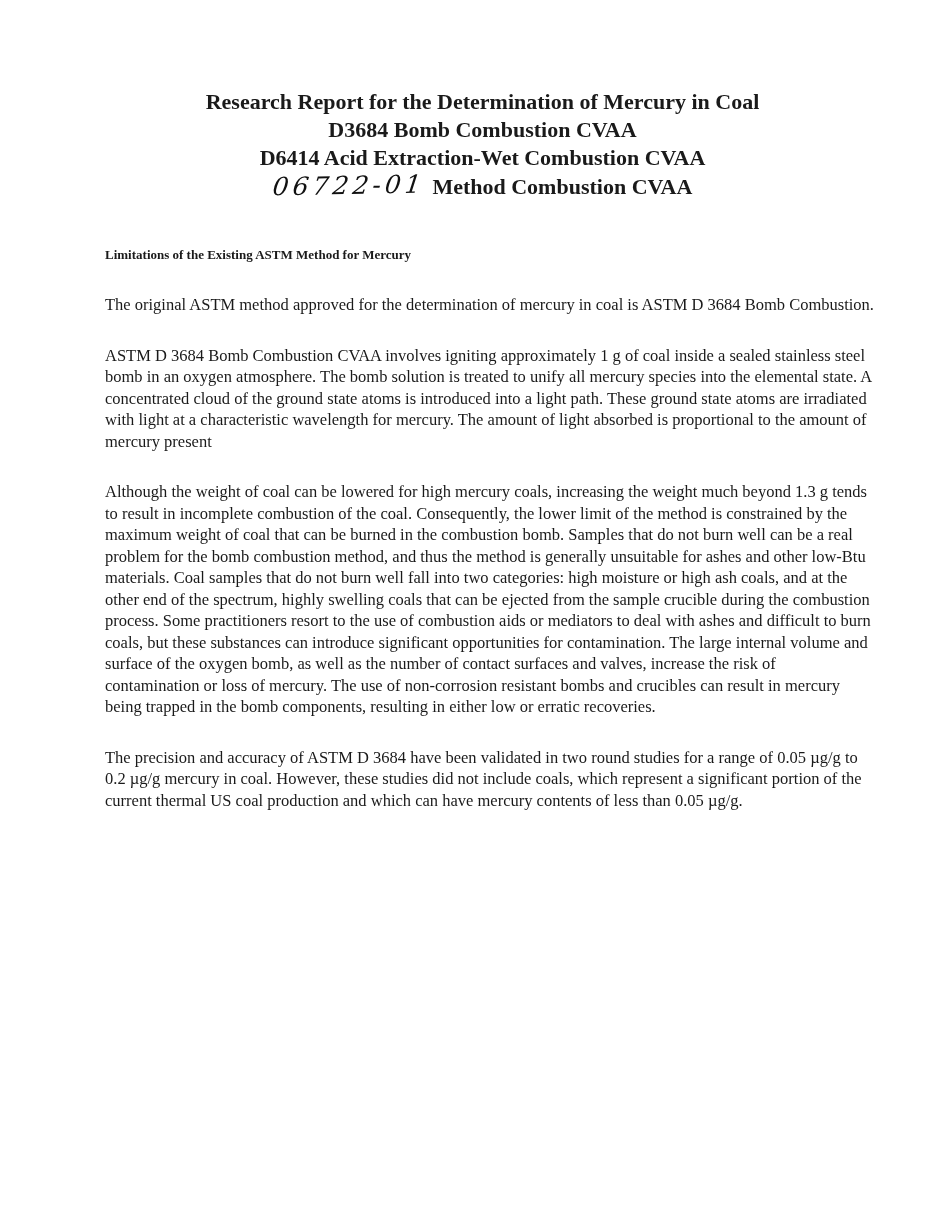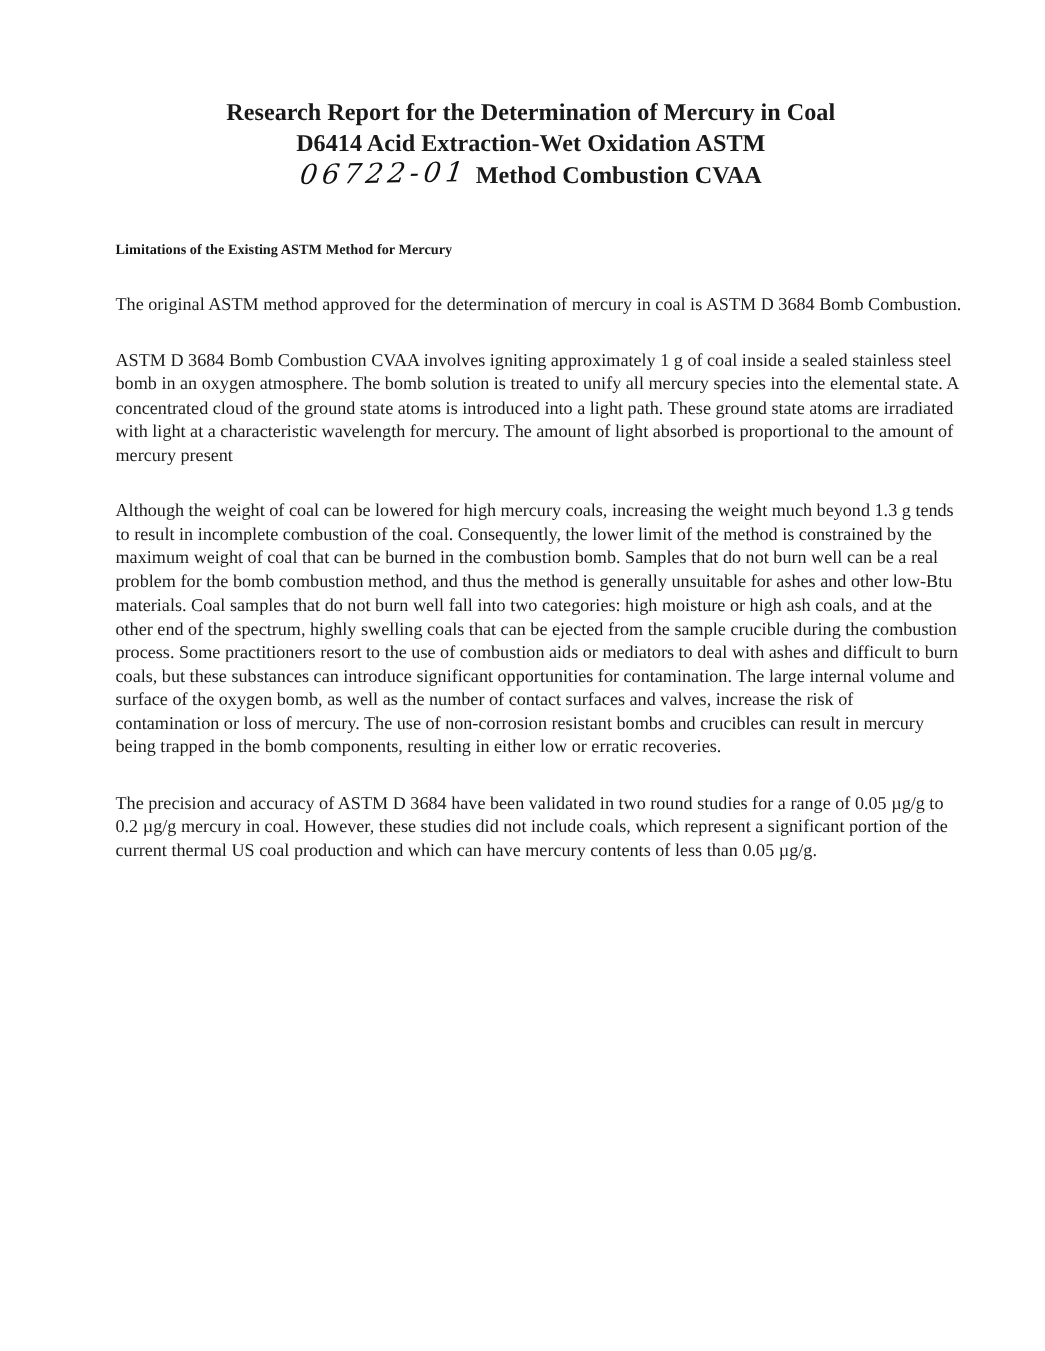--- a/index.html
+++ b/index.html
@@ -57,21 +57,22 @@
     width: 770px;
   }
 </style>
 </head>
 <body>
 
 <div class="page">
 
   <div class="title-block">
     <div class="title-line">Research Report for the Determination of Mercury in Coal</div>
-    <div class="title-line">D6414 Acid Extraction-Wet Oxidation ASTM</div>
+    <div class="title-line">D3684 Bomb Combustion CVAA</div>
+    <div class="title-line">D6414 Acid Extraction-Wet Combustion CVAA</div>
     <div class="title-line">
       <span class="handwritten">06722-01</span><span>Method Combustion CVAA</span>
     </div>
   </div>
 
   <h2 class="section-heading">Limitations of the Existing ASTM Method for Mercury</h2>
 
   <p class="para para-first">The original ASTM method approved for the determination of mercury in coal is ASTM D 3684 Bomb Combustion.</p>
 
   <p class="para">ASTM D 3684 Bomb Combustion CVAA involves igniting approximately 1 g of coal inside a sealed stainless steel bomb in an oxygen atmosphere. The bomb solution is treated to unify all mercury species into the elemental state. A concentrated cloud of the ground state atoms is introduced into a light path. These ground state atoms are irradiated with light at a characteristic wavelength for mercury. The amount of light absorbed is proportional to the amount of mercury present</p>

